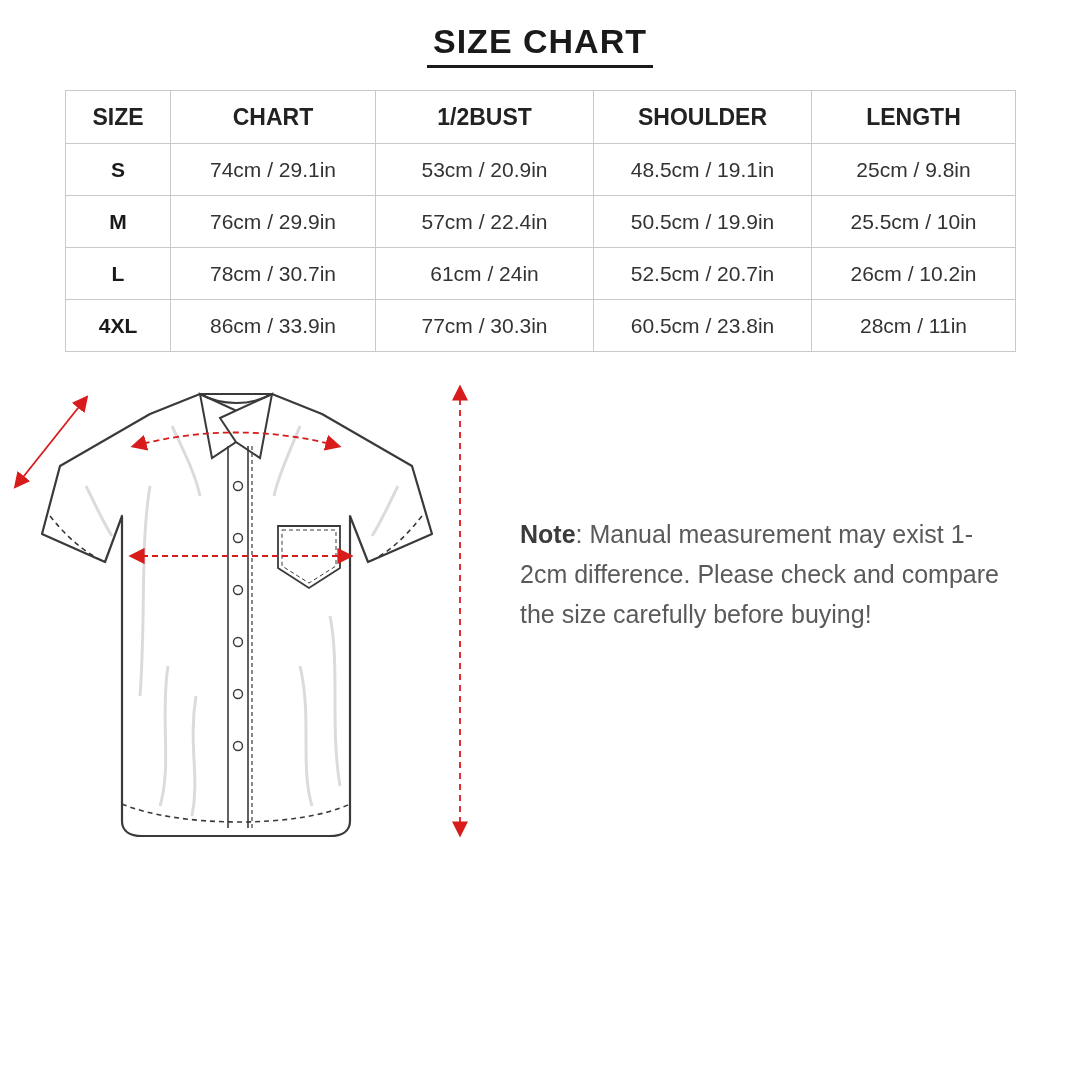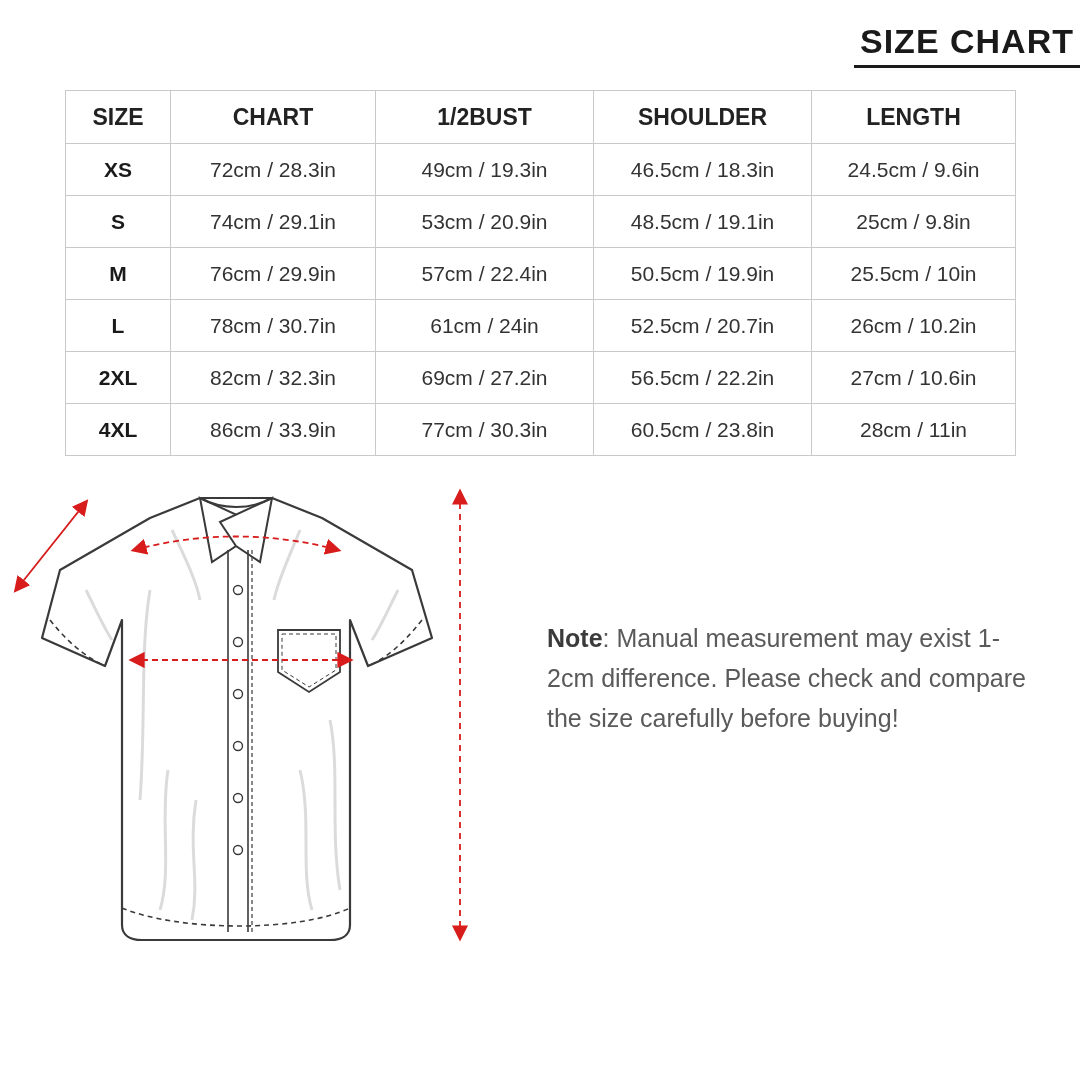--- a/index.html
+++ b/index.html
@@ -11,21 +11,21 @@
     height: 1080px;
     background: #ffffff;
     font-family: "Liberation Sans", sans-serif;
     color: #222222;
     position: relative;
     overflow: hidden;
   }
 
   
   .title-wrap {
-    text-align: right;
+    text-align: center;
     padding-top: 22px;
   }
   .title {
     display: inline-block;
     font-size: 34px;
     font-weight: bold;
     letter-spacing: 1px;
     color: #1a1a1a;
     border-bottom: 3px solid #1a1a1a;
     padding: 0 6px 4px 6px;
@@ -86,21 +86,21 @@
     height: 510px;
   }
   .shirt-svg {
     position: absolute;
     left: 0;
     top: 0;
   }
 
   .note {
     position: absolute;
-    left: 547px;
+    left: 520px;
     top: 148px;
     width: 500px;
     font-size: 25px;
     line-height: 40px;
     color: #5a5a5a;
   }
   .note b {
     color: #3b3b3b;
     font-weight: bold;
   }
@@ -125,53 +125,39 @@
       <tr>
         <th>SIZE</th>
         <th>CHART</th>
         <th>1/2BUST</th>
         <th>SHOULDER</th>
         <th>LENGTH</th>
       </tr>
     </thead>
     <tbody>
       <tr>
-        <td class="size-cell">XS</td>
-        <td>72cm / 28.3in</td>
-        <td>49cm / 19.3in</td>
-        <td>46.5cm / 18.3in</td>
-        <td>24.5cm / 9.6in</td>
-      </tr>
-      <tr>
         <td class="size-cell">S</td>
         <td>74cm / 29.1in</td>
         <td>53cm / 20.9in</td>
         <td>48.5cm / 19.1in</td>
         <td>25cm / 9.8in</td>
       </tr>
       <tr>
         <td class="size-cell">M</td>
         <td>76cm / 29.9in</td>
         <td>57cm / 22.4in</td>
         <td>50.5cm / 19.9in</td>
         <td>25.5cm / 10in</td>
       </tr>
       <tr>
         <td class="size-cell">L</td>
         <td>78cm / 30.7in</td>
         <td>61cm / 24in</td>
         <td>52.5cm / 20.7in</td>
         <td>26cm / 10.2in</td>
-      </tr>
-      <tr>
-        <td class="size-cell">2XL</td>
-        <td>82cm / 32.3in</td>
-        <td>69cm / 27.2in</td>
-        <td>56.5cm / 22.2in</td>
-        <td>27cm / 10.6in</td>
       </tr>
       <tr>
         <td class="size-cell">4XL</td>
         <td>86cm / 33.9in</td>
         <td>77cm / 30.3in</td>
         <td>60.5cm / 23.8in</td>
         <td>28cm / 11in</td>
       </tr>
     </tbody>
   </table>

